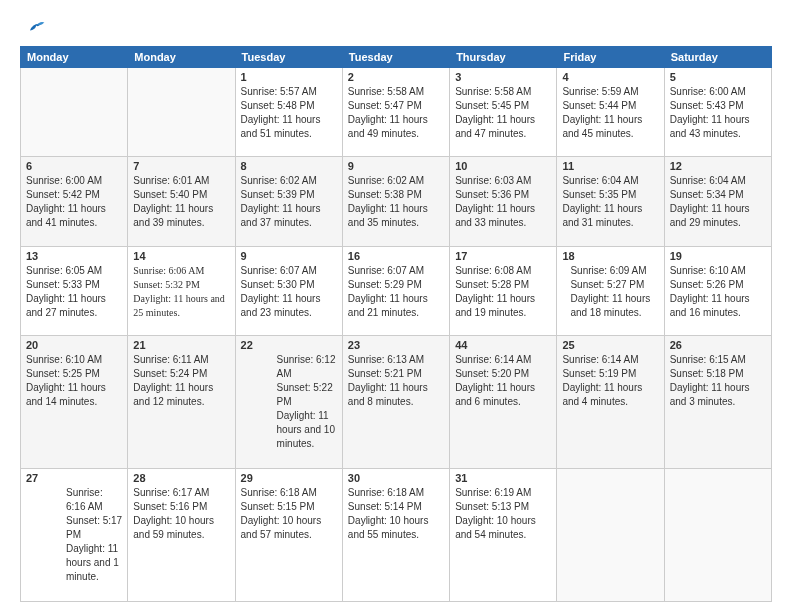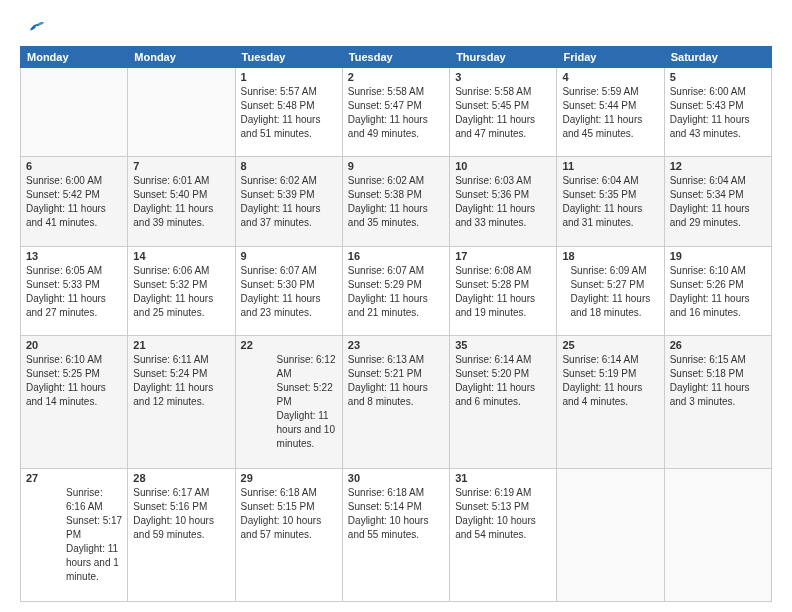--- a/index.html
+++ b/index.html
@@ -212,21 +212,21 @@
         </tr>
         <tr>
           <td>
             <span class="day-num">13</span>
             <div class="day-info" style="white-space: pre-line;">Sunrise: 6:05 AM
 Sunset: 5:33 PM
 Daylight: 11 hours and 27 minutes.</div>
           </td>
           <td>
             <span class="day-num">14</span>
-            <div class="day-info" style="white-space: pre-line;">Sunrise: 6:06 AM
+            <div class="day-info" style="white-space: pre-line; font-family: Liberation Serif, serif;">Sunrise: 6:06 AM
 Sunset: 5:32 PM
 Daylight: 11 hours and 25 minutes.</div>
           </td>
           <td>
             <span class="day-num">9</span>
             <div class="day-info" style="white-space: pre-line;">Sunrise: 6:07 AM
 Sunset: 5:30 PM
 Daylight: 11 hours and 23 minutes.</div>
           </td>
           <td>
@@ -273,21 +273,21 @@
 Sunset: 5:22 PM
 Daylight: 11 hours and 10 minutes.</div>
           </td>
           <td>
             <span class="day-num">23</span>
             <div class="day-info" style="white-space: pre-line;">Sunrise: 6:13 AM
 Sunset: 5:21 PM
 Daylight: 11 hours and 8 minutes.</div>
           </td>
           <td>
-            <span class="day-num">35</span>
+            <span class="day-num">44</span>
             <div class="day-info" style="white-space: pre-line;">Sunrise: 6:14 AM
 Sunset: 5:20 PM
 Daylight: 11 hours and 6 minutes.</div>
           </td>
           <td>
             <span class="day-num">25</span>
             <div class="day-info" style="white-space: pre-line;">Sunrise: 6:14 AM
 Sunset: 5:19 PM
 Daylight: 11 hours and 4 minutes.</div>
           </td>

